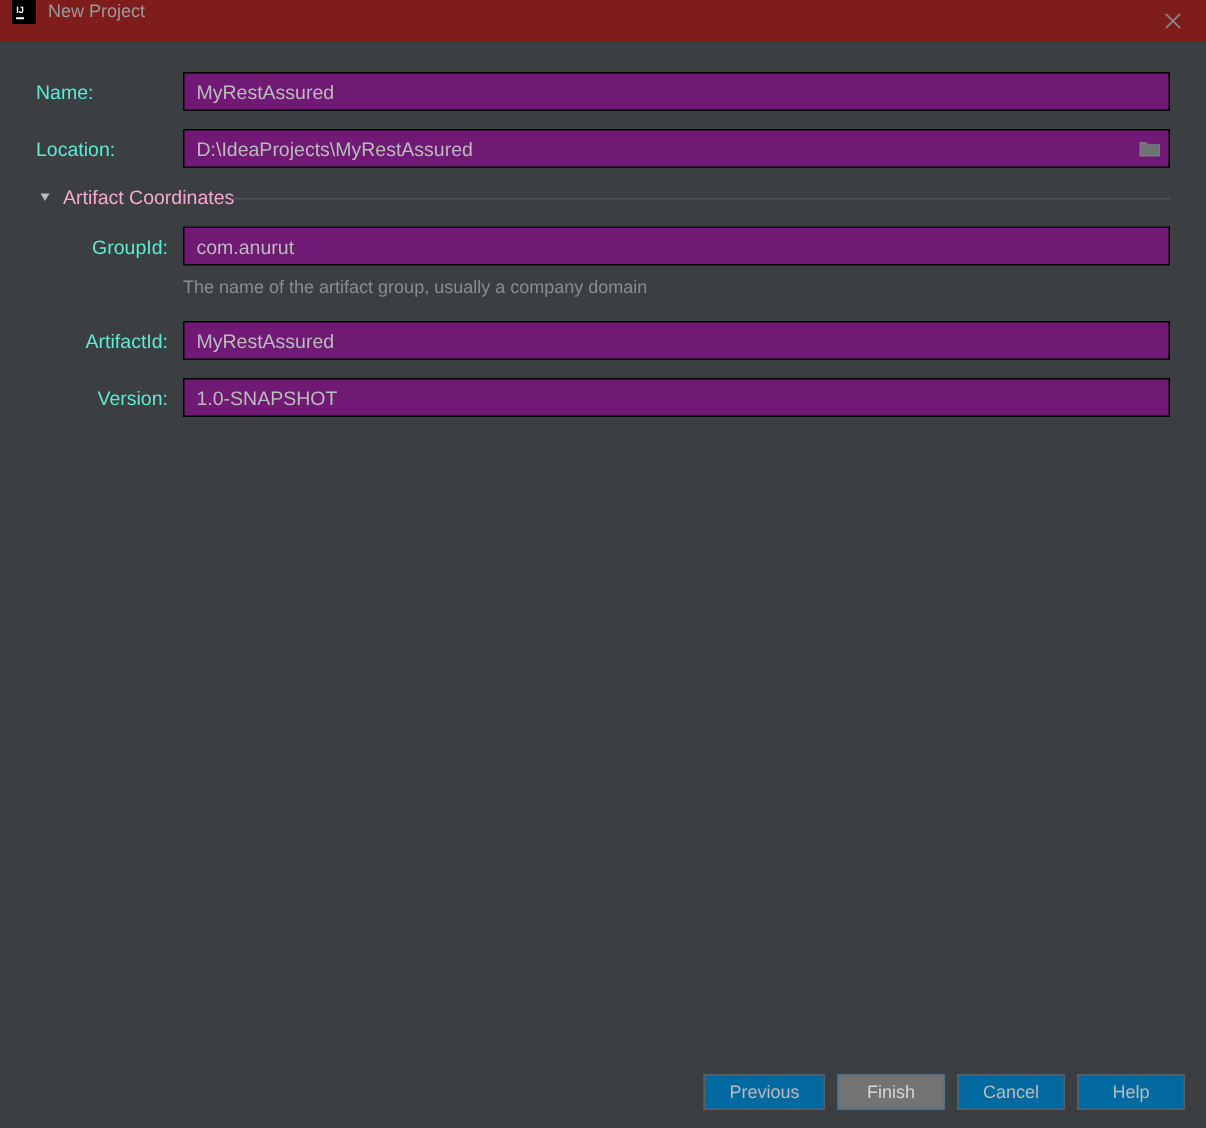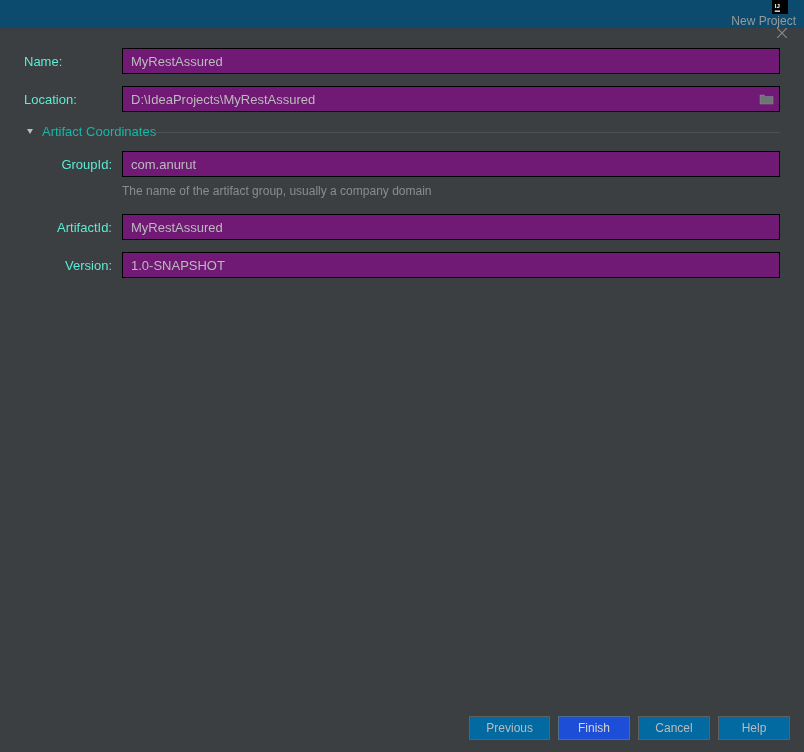--- a/index.html
+++ b/index.html
@@ -12,24 +12,23 @@
       font-size: 13px;
       background: #3c3f41;
       color: #bbbbbb;
       width: 804px;
       height: 752px;
       overflow: hidden;
     }
     .titlebar {
       height: 28px;
       display: flex;
-      align-items: flex-end;
+      align-items: flex-start;
       padding: 0 8px;
-      background: #0c4a6e;
-      flex-direction: column;
+      background: #7f1d1d;
     }
     .app-icon {
       width: 16px;
       height: 16px;
       background: #000000;
       margin-right: 8px;
       display: flex;
       align-items: center;
       justify-content: center;
     }
@@ -115,21 +114,21 @@
     }
     .disclosure {
       width: 12px;
       height: 12px;
       margin-right: 6px;
       display: flex;
       align-items: center;
       justify-content: center;
     }
     .section-title {
-      color: #14b8a6;
+      color: #f9a8d4;
       font-size: 13px;
     }
     .hint-row {
       margin-left: 98px;
       margin-top: -6px;
       margin-bottom: 16px;
     }
     .hint-text {
       color: #8c8c8c;
       font-size: 12px;
@@ -146,21 +145,21 @@
       height: 24px;
       background: #0369a1;
       border: 1px solid #5e6060;
       color: #bbbbbb;
       font-size: 12px;
       font-family: inherit;
       cursor: pointer;
       padding: 0 16px;
     }
     .btn.primary {
-      background: #1d4ed8;
+      background: #737373;
       border: 1px solid #4c708c;
       color: #d6d6d6;
     }
   </style>
 </head>
 <body>
 
 <div class="titlebar">
   <div class="app-icon">
     <svg viewBox="0 0 16 16">

